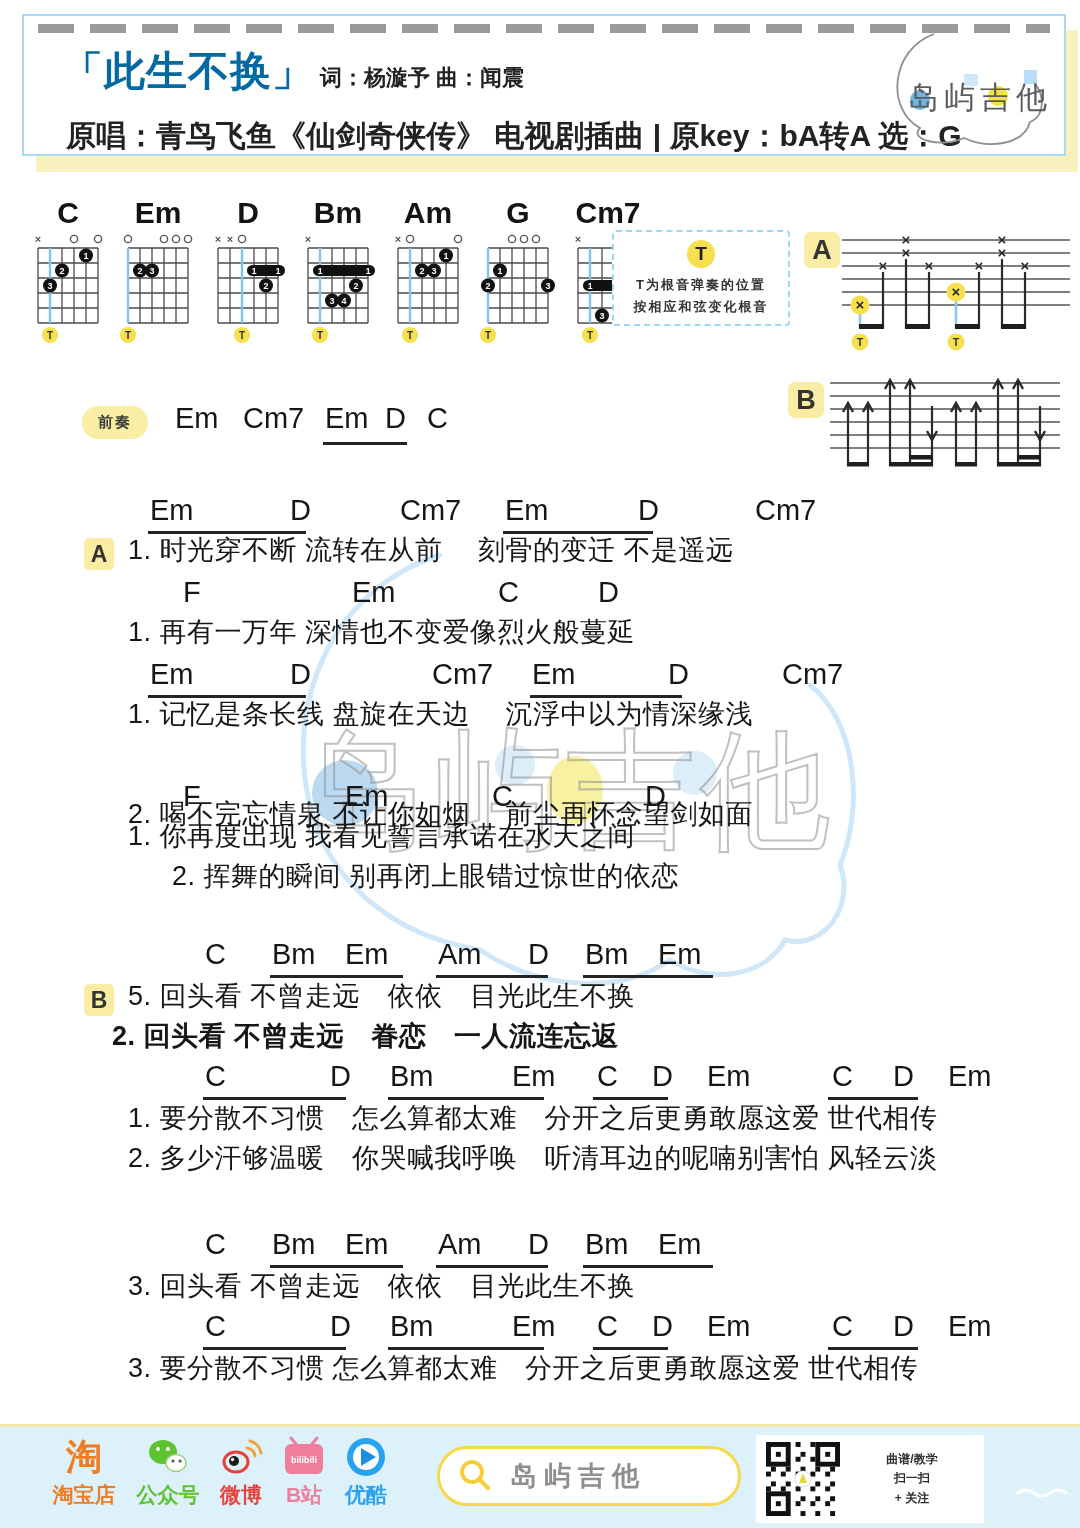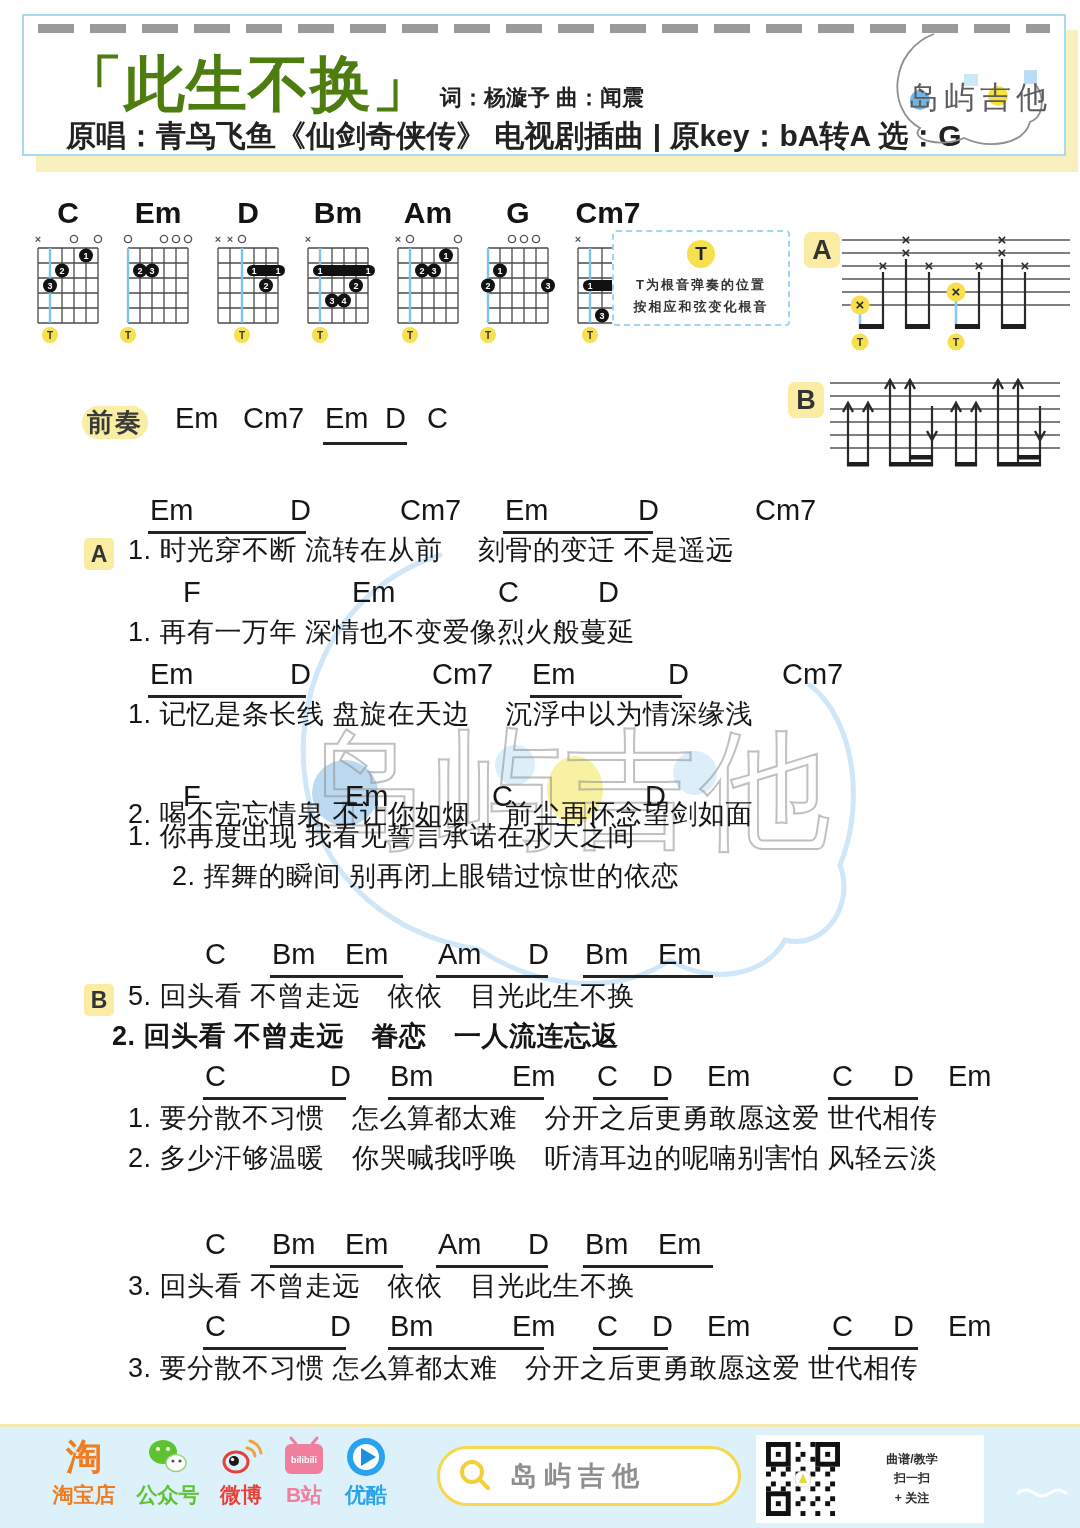--- a/index.html
+++ b/index.html
@@ -5,21 +5,21 @@
   html,body{margin:0;padding:0;background:#fff;}
   body{font-family:"Liberation Sans","DejaVu Sans",sans-serif;}
   .page{position:relative;width:1080px;height:1528px;background:#fff;overflow:hidden;}
   .abs{position:absolute;}
   
   .header-shadow{position:absolute;left:36px;top:30px;width:1042px;height:142px;background:#f9f1bd;}
   .header-card{position:absolute;left:22px;top:14px;width:1040px;height:138px;background:#fff;border:2px solid #a7daf5;}
   .tape{position:absolute;left:14px;top:8px;right:14px;height:9px;opacity:.7;
         background:repeating-linear-gradient(90deg,#6f6f6f 0 36px,rgba(0,0,0,0) 36px 52px);}
   .title-row{position:absolute;left:38px;top:28px;white-space:nowrap;}
-  .title{font-size:61px;font-weight:bold;color:#4d7c0f;letter-spacing:1px;margin-top:29px;}
+  .title{font-size:41px;font-weight:bold;color:#0369a1;letter-spacing:1px;margin-top:29px;}
   .credits{font-size:22px;font-weight:600;color:#222;margin-left:6px;}
   .subtitle{position:absolute;left:42px;top:100px;font-size:30px;font-weight:600;color:#222;white-space:nowrap;}
   .logo{position:absolute;left:872px;top:22px;width:190px;height:124px;}
   
   .watermark{position:absolute;left:240px;top:535px;pointer-events:none;}
   
   .chord-row{position:absolute;left:26px;top:196px;display:flex;gap:6px;}
   .chord-item{width:84px;display:flex;flex-direction:column;align-items:center;}
   .chord-name{font-size:30px;font-weight:600;color:#141414;height:36px;line-height:34px;}
   
@@ -31,21 +31,21 @@
   
   .pat-badge{position:absolute;width:36px;height:36px;background:#faeca3;border-radius:7px;color:#333;
              font-size:27px;font-weight:600;display:flex;align-items:center;justify-content:center;}
   
   .chord{position:absolute;font-size:29px;font-weight:500;color:#161616;white-space:pre;}
   .lyric{position:absolute;font-size:27px;font-weight:500;color:#161616;white-space:pre;letter-spacing:.5px;}
   .ul{position:absolute;height:3px;background:#242424;}
   .sec-badge{position:absolute;width:30px;height:32px;background:#faeca3;border-radius:5px;color:#333;
              font-size:23px;font-weight:600;display:flex;align-items:center;justify-content:center;}
   .intro-badge{position:absolute;left:82px;top:406px;width:66px;height:33px;background:#faeda4;border-radius:16px;
-               color:#3a3a3a;font-size:26px;font-weight:600;letter-spacing:2px;display:flex;align-items:center;justify-content:center;}
+               color:#3a3a3a;font-size:15px;font-weight:600;letter-spacing:2px;display:flex;align-items:center;justify-content:center;}
   
   .footer{position:absolute;left:0;top:1424px;width:1080px;height:104px;background:#ddf1fb;border-top:3px solid #f3e9ae;}
   .flink{position:absolute;top:8px;width:84px;display:flex;flex-direction:column;align-items:center;cursor:pointer;}
   .flabel{font-size:21px;font-weight:600;margin-top:2px;}
   .search-pill{position:absolute;left:437px;top:19px;width:298px;height:54px;background:#fff;border:3px solid #f6d84c;
                border-radius:30px;display:flex;align-items:center;}
   .search-text{font-size:27px;color:#8f8f8f;letter-spacing:7px;font-weight:600;margin-left:14px;}
   .qr-panel{position:absolute;left:756px;top:8px;width:228px;height:88px;background:#fff;display:flex;align-items:center;}
   .qr-caption{flex:1;text-align:center;font-size:12px;font-weight:600;color:#2f2f2f;line-height:1.6;}
 </style>

